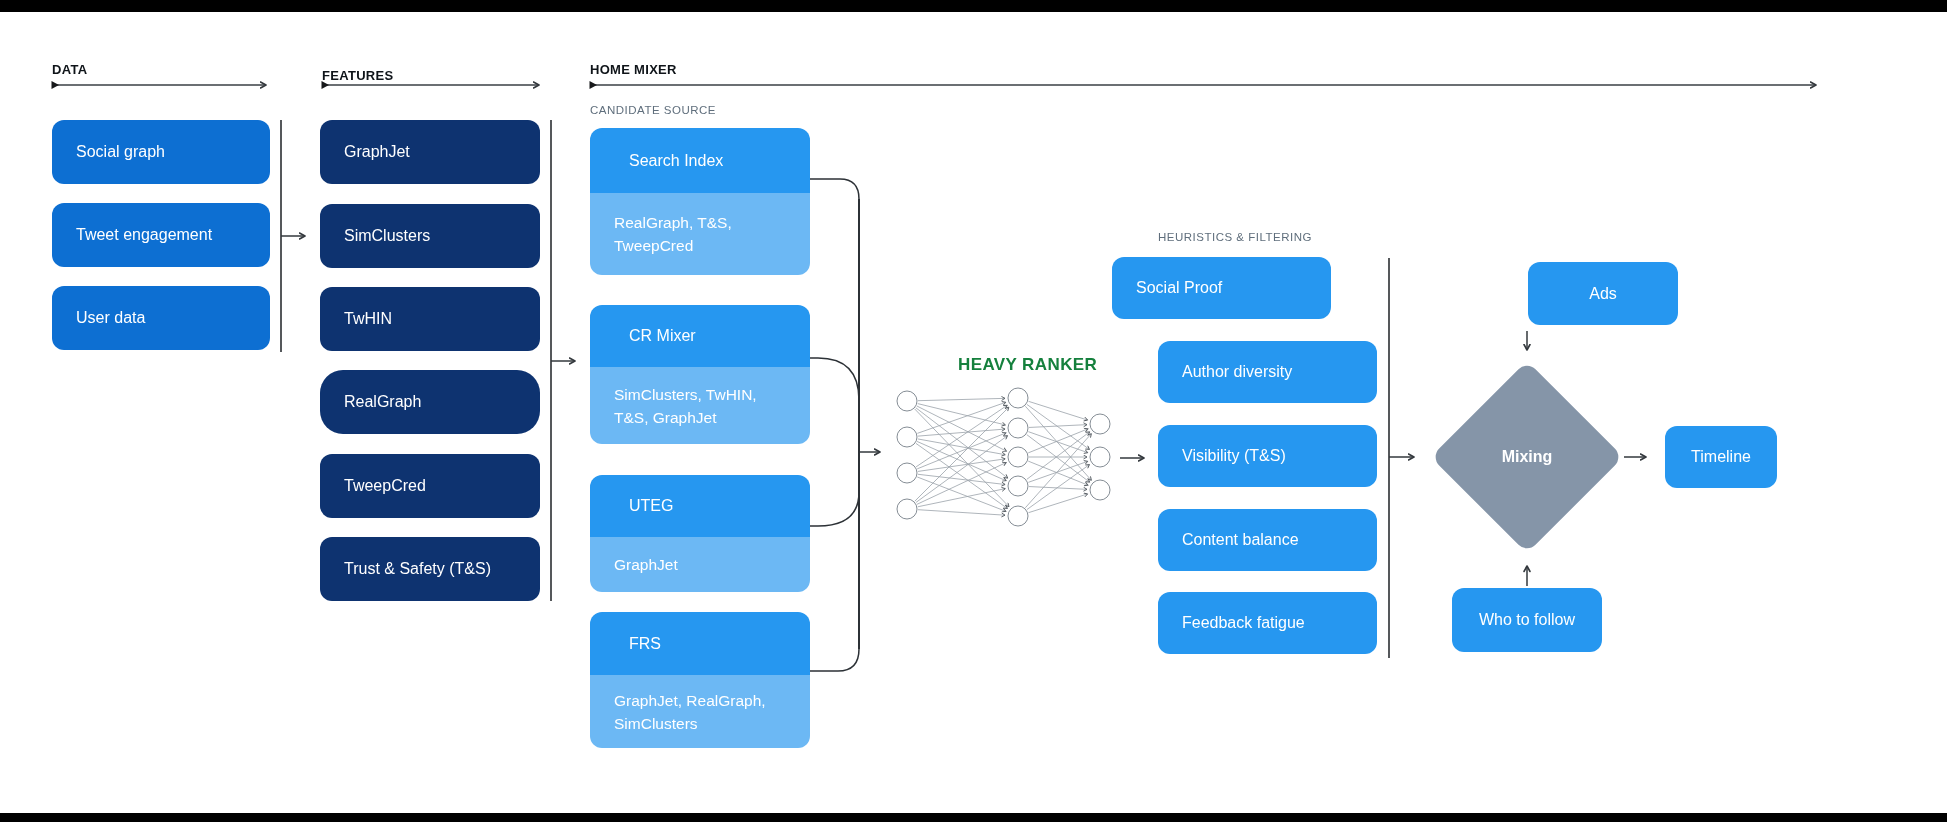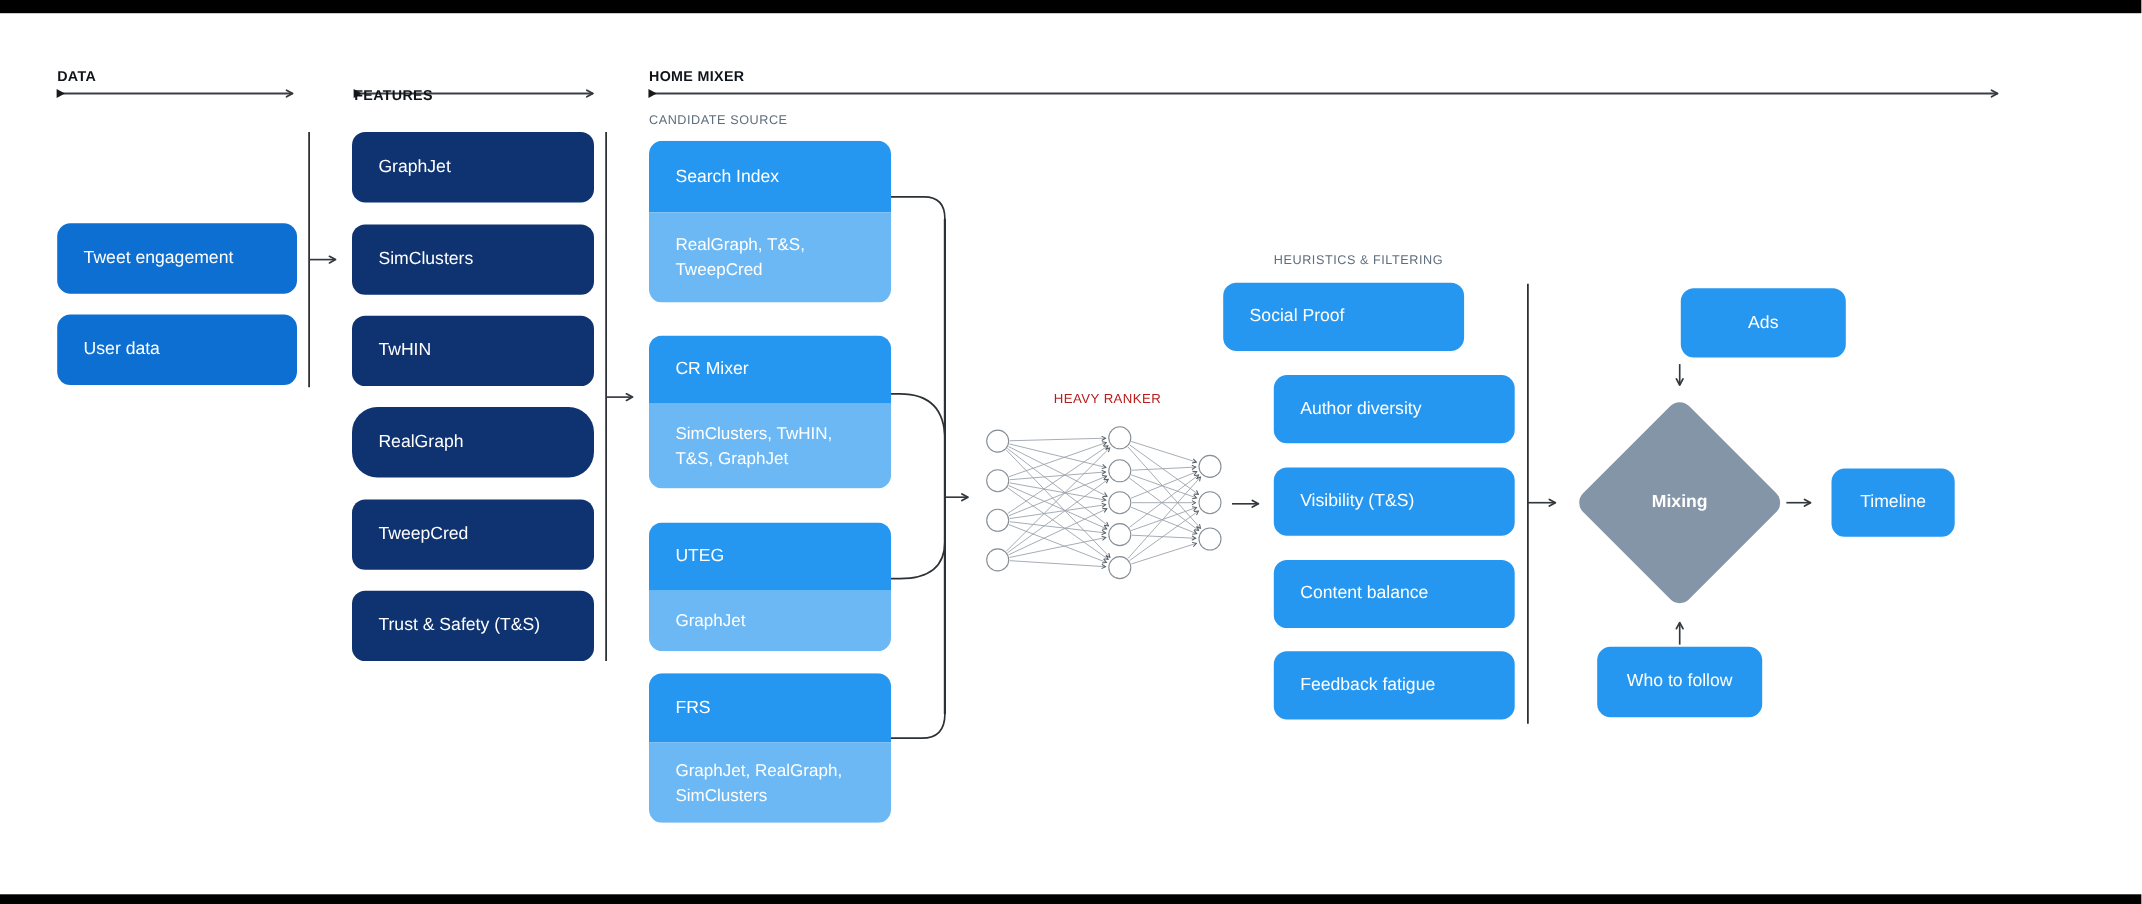--- a/index.html
+++ b/index.html
@@ -4,26 +4,26 @@
 <style>
   html,body{margin:0;padding:0;background:#ffffff;}
   #stage{position:relative;width:1947px;height:822px;background:#ffffff;overflow:hidden;
          font-family:"Liberation Sans",sans-serif;}
   .bar{position:absolute;left:0;width:1947px;background:#000;}
   #bar-top{top:0;height:12px;}
   #bar-bottom{top:813px;height:9px;}
   svg.overlay{position:absolute;left:0;top:0;}
   .slabel{position:absolute;font-size:13px;font-weight:700;color:#0f1419;letter-spacing:.3px;white-space:nowrap;}
   .glabel{position:absolute;font-size:11.5px;font-weight:400;color:#5f6e7c;letter-spacing:.5px;white-space:nowrap;}
-  .rlabel{position:absolute;font-size:12px;font-weight:400;color:#b91c1c;letter-spacing:.4px;white-space:nowrap;}
+  .rlabel{position:absolute;font-size:17px;font-weight:700;color:#15803d;letter-spacing:.4px;white-space:nowrap;}
   .box{position:absolute;border-radius:12px;color:#fff;font-size:16px;font-weight:500;
        display:flex;align-items:center;padding-left:24px;box-sizing:border-box;}
   .box.center{justify-content:center;padding-left:0;}
   .cbox{position:absolute;border-radius:12px;overflow:hidden;display:flex;flex-direction:column;color:#fff;box-sizing:border-box;}
-  .cbox .hd{display:flex;align-items:center;padding-left:24px;font-size:16px;font-weight:500;flex:0 0 auto;}
+  .cbox .hd{display:flex;align-items:center;padding-left:39px;font-size:16px;font-weight:500;flex:0 0 auto;}
   .cbox .sub{flex:1;display:flex;align-items:center;padding:0 22px 0 24px;font-size:15.5px;font-weight:500;line-height:23px;}
   .mixlabel{position:absolute;color:#fff;font-size:16px;font-weight:700;text-align:center;}
 </style>
 </head>
 <body>
 
 <div id="stage">
 
   <div id="bar-top" class="bar"></div>
   <div id="bar-bottom" class="bar"></div>
@@ -111,26 +111,27 @@
         <circle cx="1018" cy="516" r="10" fill="#ffffff" stroke="#858d95" stroke-width="1"></circle>
         <circle cx="1100" cy="424" r="10" fill="#ffffff" stroke="#858d95" stroke-width="1"></circle>
         <circle cx="1100" cy="457" r="10" fill="#ffffff" stroke="#858d95" stroke-width="1"></circle>
         <circle cx="1100" cy="490" r="10" fill="#ffffff" stroke="#858d95" stroke-width="1"></circle>
       </g>
 
     <rect x="1458.9" y="388.9" width="136.2" height="136.2" rx="12" transform="rotate(45 1527 457)" fill="#8595a8"></rect>
   </svg>
 
   <div class="slabel" style="left:52px;top:62px;">DATA</div>
-  <div class="slabel" style="left:322px;top:79px;">FEATURES</div>
+  <div class="slabel" style="left:322px;top:68px;">FEATURES</div>
   <div class="slabel" style="left:590px;top:62px;">HOME MIXER</div>
   <div class="glabel" style="left:590px;top:104px;">CANDIDATE SOURCE</div>
   <div class="rlabel" style="left:958px;top:355px;">HEAVY RANKER</div>
   <div class="glabel" style="left:1158px;top:231px;">HEURISTICS &amp; FILTERING</div>
 
+  <div class="box" style="left: 52px; top: 120px; width: 218px; height: 64px; background: rgb(13, 111, 210);">Social graph</div>
   <div class="box" style="left: 52px; top: 203px; width: 218px; height: 64px; background: rgb(13, 111, 210);">Tweet engagement</div>
   <div class="box" style="left: 52px; top: 286px; width: 218px; height: 64px; background: rgb(13, 111, 210);">User data</div>
 
   <div class="box" style="left: 320px; top: 120px; width: 220px; height: 64px; background: rgb(14, 51, 112);">GraphJet</div>
   <div class="box" style="left: 320px; top: 204px; width: 220px; height: 64px; background: rgb(14, 51, 112);">SimClusters</div>
   <div class="box" style="left: 320px; top: 287px; width: 220px; height: 64px; background: rgb(14, 51, 112);">TwHIN</div>
   <div class="box" style="left: 320px; top: 370px; width: 220px; height: 64px; background: rgb(14, 51, 112); border-radius: 23px;">RealGraph</div>
   <div class="box" style="left: 320px; top: 454px; width: 220px; height: 64px; background: rgb(14, 51, 112);">TweepCred</div>
   <div class="box" style="left: 320px; top: 537px; width: 220px; height: 64px; background: rgb(14, 51, 112);">Trust &amp; Safety (T&amp;S)</div>
 

